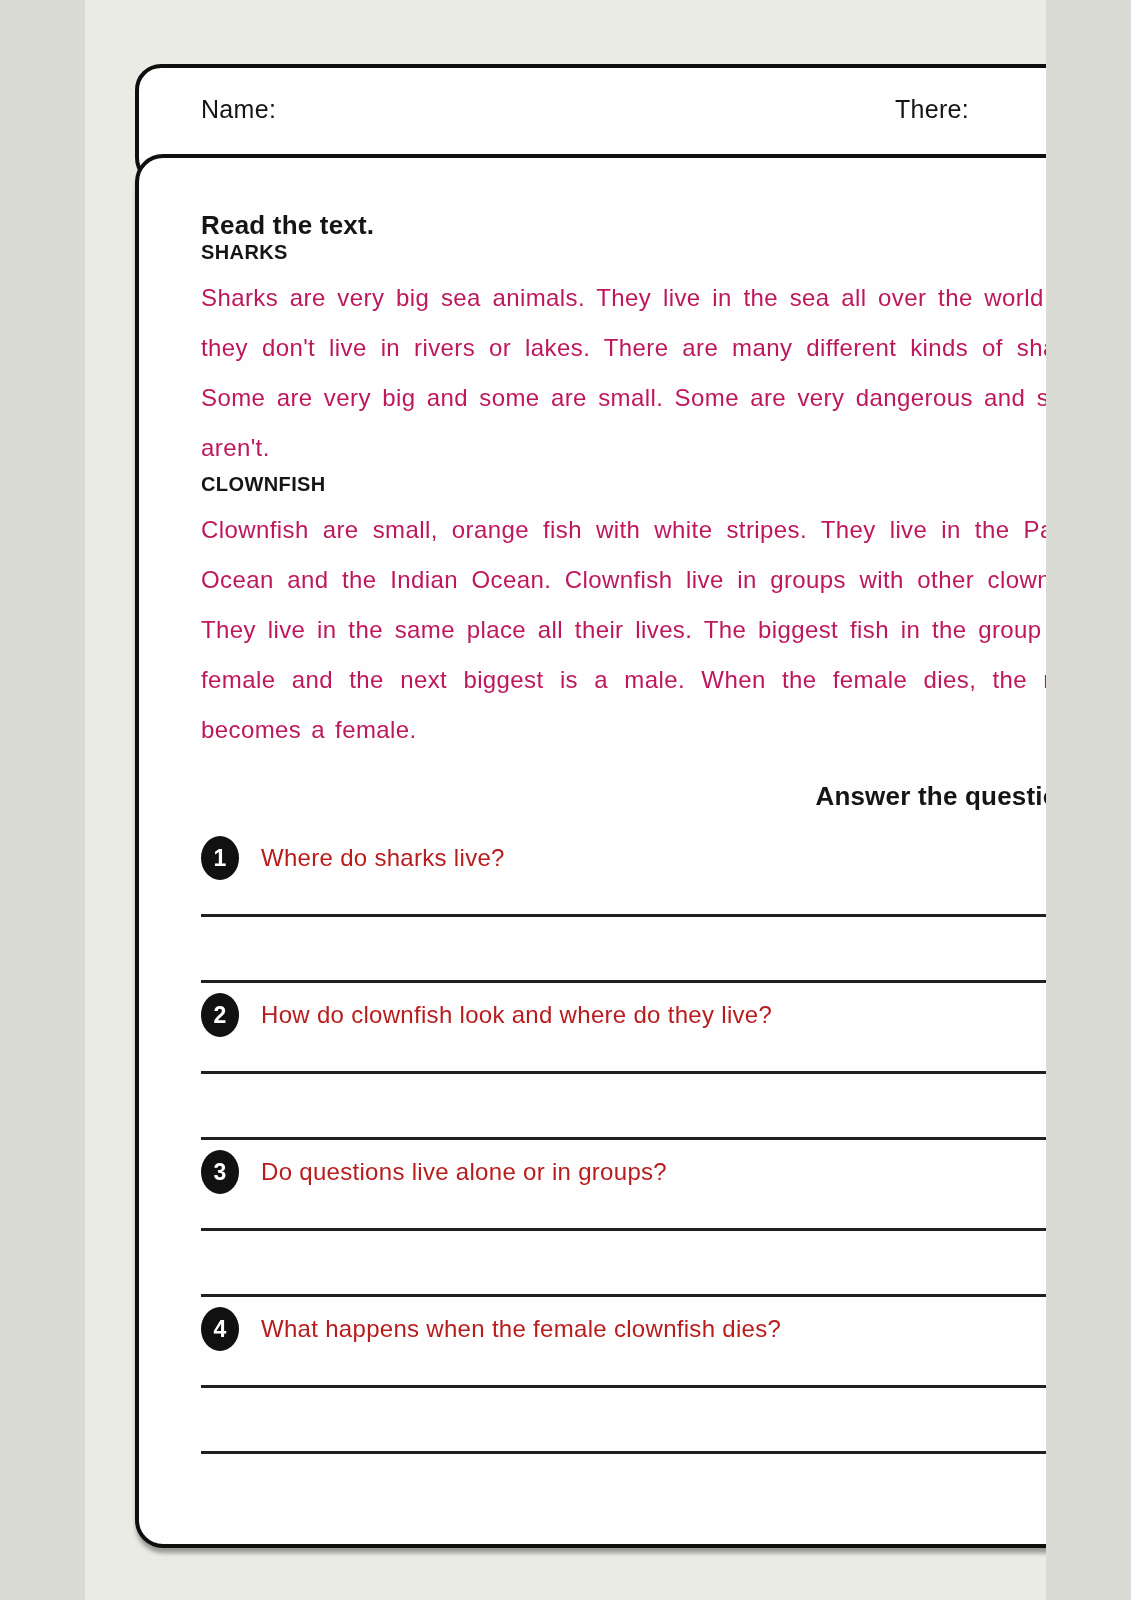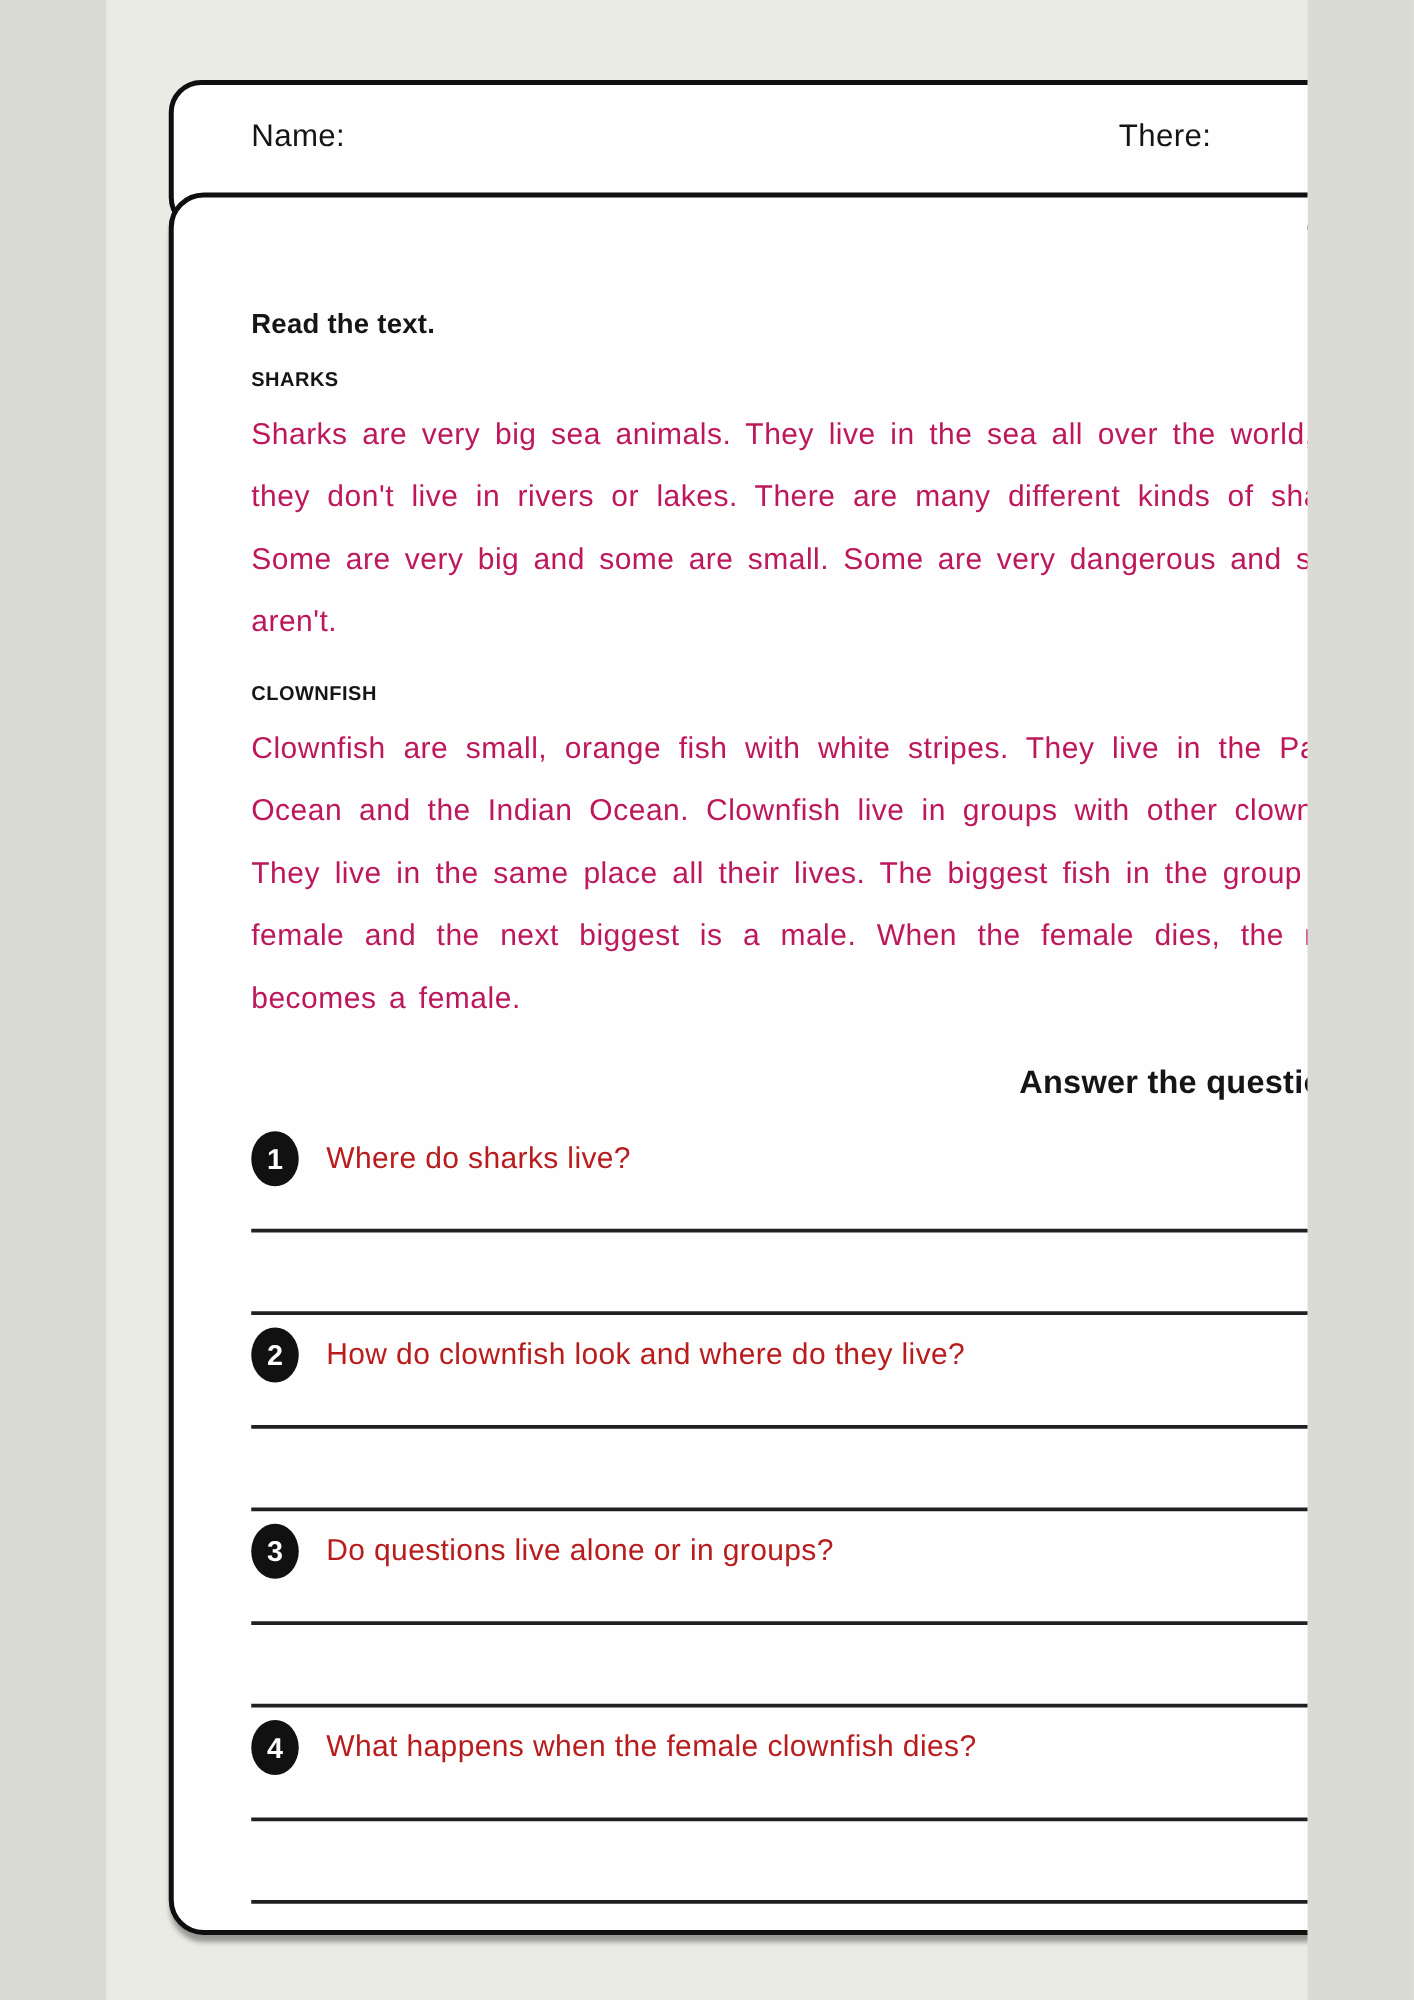--- a/index.html
+++ b/index.html
@@ -67,28 +67,27 @@
     height: 1394px;
     background: #fefefe;
     border: 4px solid #0f0f0f;
     border-radius: 28px;
     box-shadow: 0 6px 4px -1px rgba(50,50,50,0.45);
     z-index: 2;
     padding: 0 62px;
     overflow: hidden;
   }
   .read-instruction {
-    margin-top: 88px;
-    font-size: 22px;
+    margin-top: 52px;
+    font-size: 26px;
     font-weight: 700;
     letter-spacing: 0.2px;
   }
   .section-heading {
-    margin-top: 24px;
-    font-size: 16px;
+    font-size: 20px;
     font-weight: 700;
     letter-spacing: 0.4px;
   }
   .paragraph {
     margin-top: 9px;
     font-size: 24px;
     line-height: 50px;
     letter-spacing: 0.4px;
     word-spacing: 3px;
     text-align: justify;

